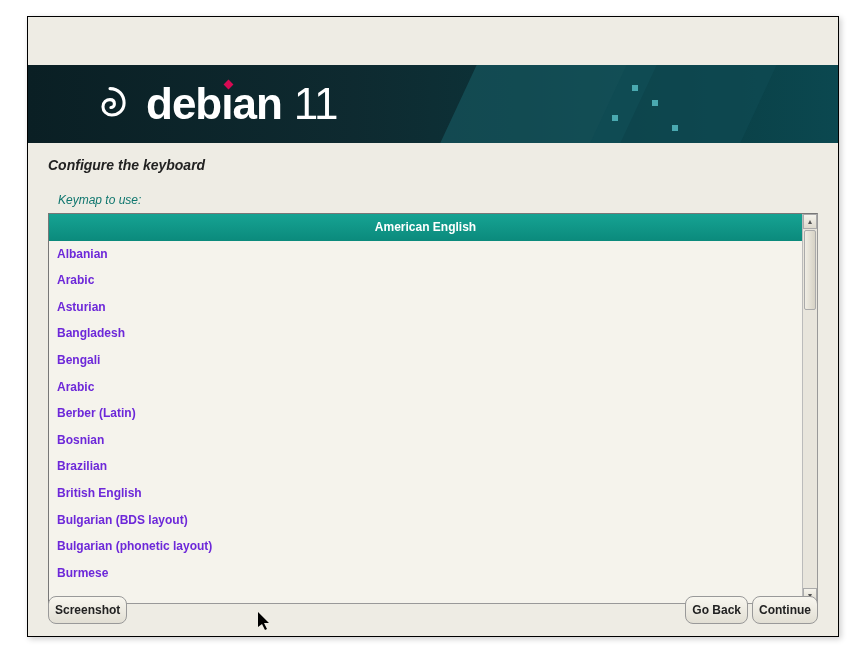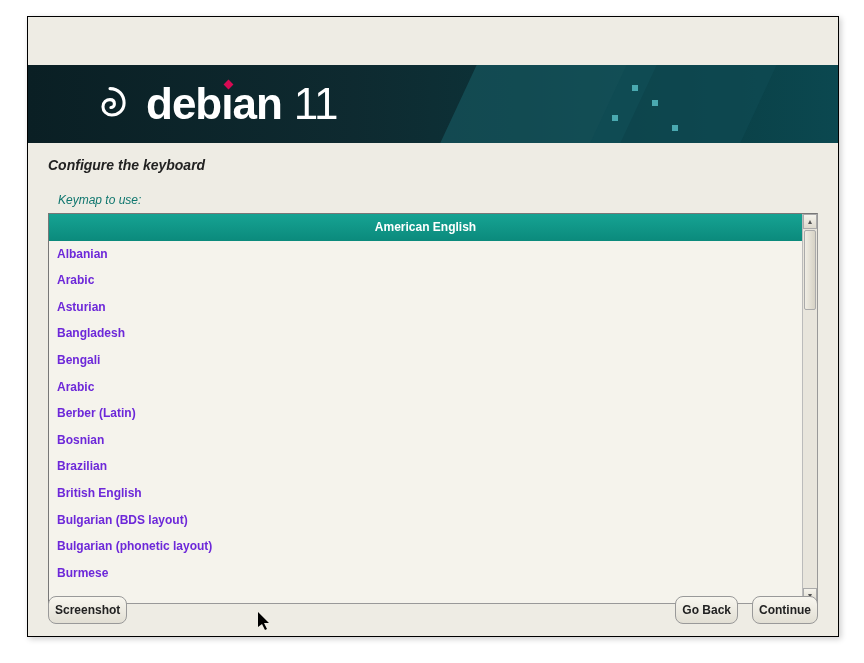--- a/index.html
+++ b/index.html
@@ -190,21 +190,21 @@
       bottom: 12px;
       left: 0;
       right: 0;
       padding: 0 20px;
       display: flex;
       justify-content: space-between;
       align-items: center;
     }
     .button-group-right {
       display: flex;
-      gap: 14px;
+      gap: 4px;
     }
     .btn {
       padding: 6px 6px;
       font-size: 12px;
       font-weight: bold;
       color: #222;
       background: linear-gradient(180deg, #f8f6ef, #e2dfd4);
       border: 1px solid #999;
       border-radius: 8px;
       cursor: pointer;

